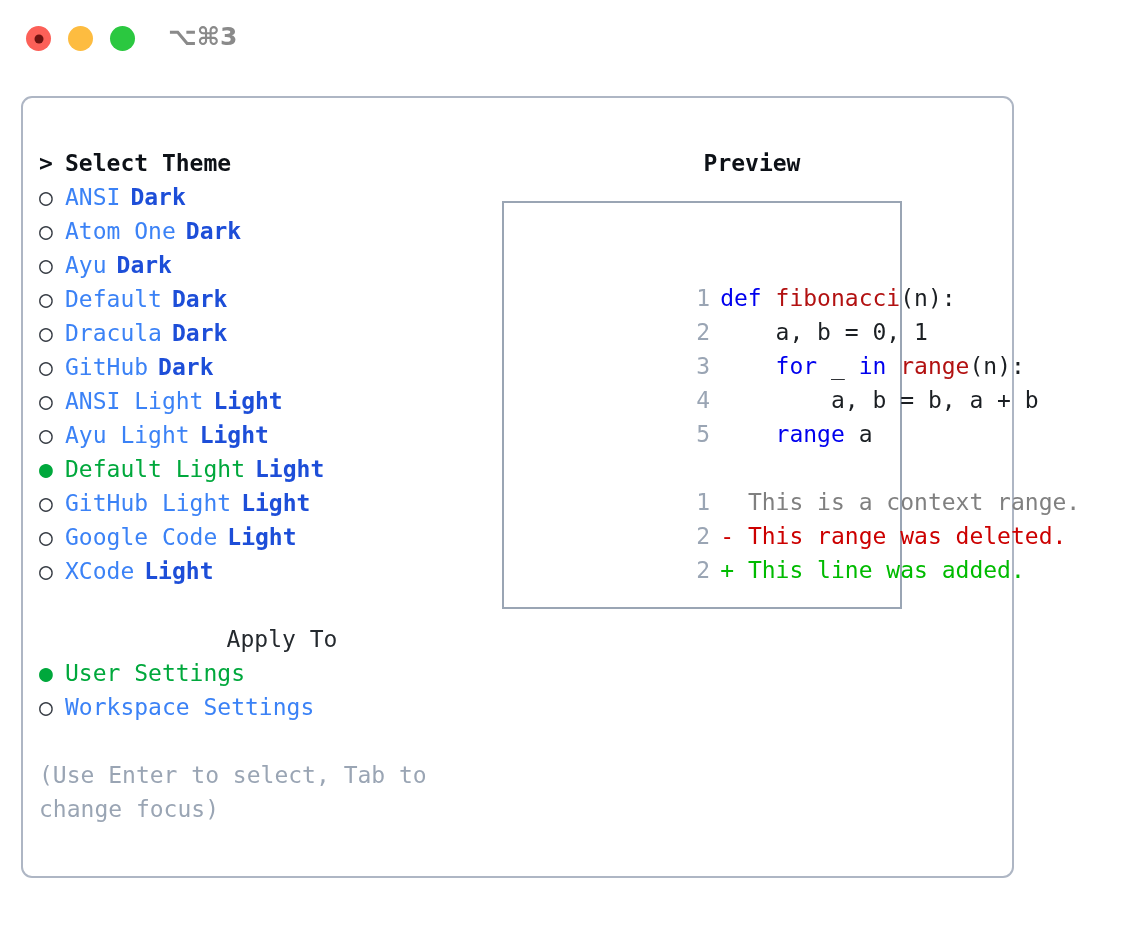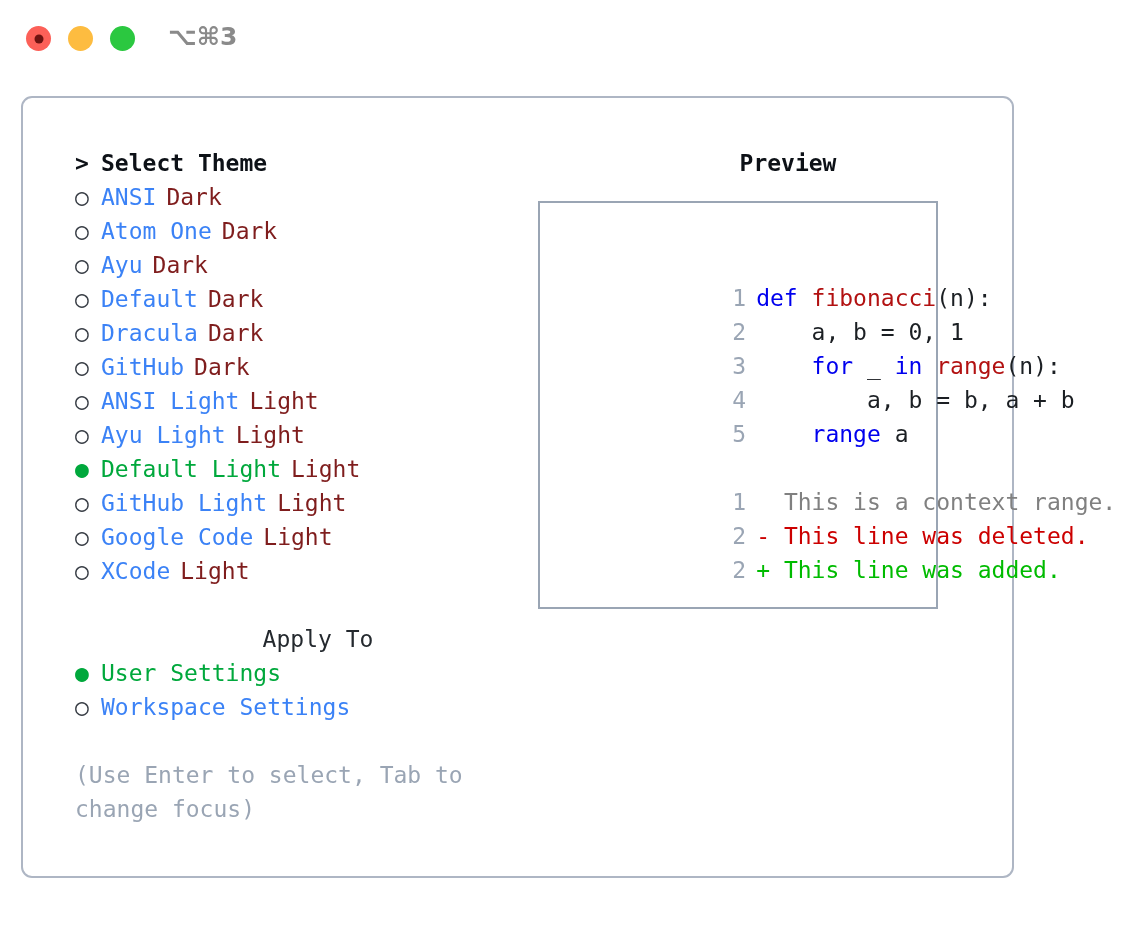--- a/index.html
+++ b/index.html
@@ -80,21 +80,20 @@
     border-radius: 11px;
     box-sizing: border-box;
     background: #ffffff;
   }
 
   .columns {
     position: absolute;
     left: 0; top: 0;
     width: 100%;
     height: 100%;
-    margin-left: 36px;
   }
 
   
   .left-col {
     position: absolute;
     left: 16px;
     top: 48px;
     width: 460px;
   }
   .list-row {
@@ -112,22 +111,23 @@
     display: inline-block;
     width: 26px;
     text-align: left;
   }
   .marker.prompt { font-weight: bold; color: #0d1117; }
   .marker.off    { color: #3b4048; }
   .marker.on     { color: #00a83c; }
   .row-label     { color: #3b82f6; }
   .row-label.sel { color: #00a83c; }
   .row-tag {
-    color: #7f1d1d;
+    color: #1d4ed8;
     margin-left: 10px;
+    font-weight: bold;
   }
   .spacer-row { height: 34px; }
 
   .section-title {
     height: 34px;
     line-height: 34px;
     font-size: 23px;
     color: #24292e;
     padding-left: 26px;
     text-align: center;
@@ -297,21 +297,21 @@
             <span class="lineno">5</span><span class="tok-txt">    </span><span class="tok-kw">range</span><span class="tok-txt"> a</span>
           </div>
 
           <div class="blank-line"></div>
 
           <div class="code-line">
             <span class="lineno">1</span><span class="diff-ctx">  </span><span class="diff-ctx">This is a context range.</span>
           </div>
 
           <div class="code-line">
-            <span class="lineno">2</span><span class="diff-del">- </span><span class="diff-del">This line was deleted.</span>
+            <span class="lineno">2</span><span class="diff-del">- </span><span class="diff-del">This range was deleted.</span>
           </div>
 
           <div class="code-line">
             <span class="lineno">2</span><span class="diff-add">+ </span><span class="diff-add">This line was added.</span>
           </div>
 
         </div>
       </div>
 
     </div>

